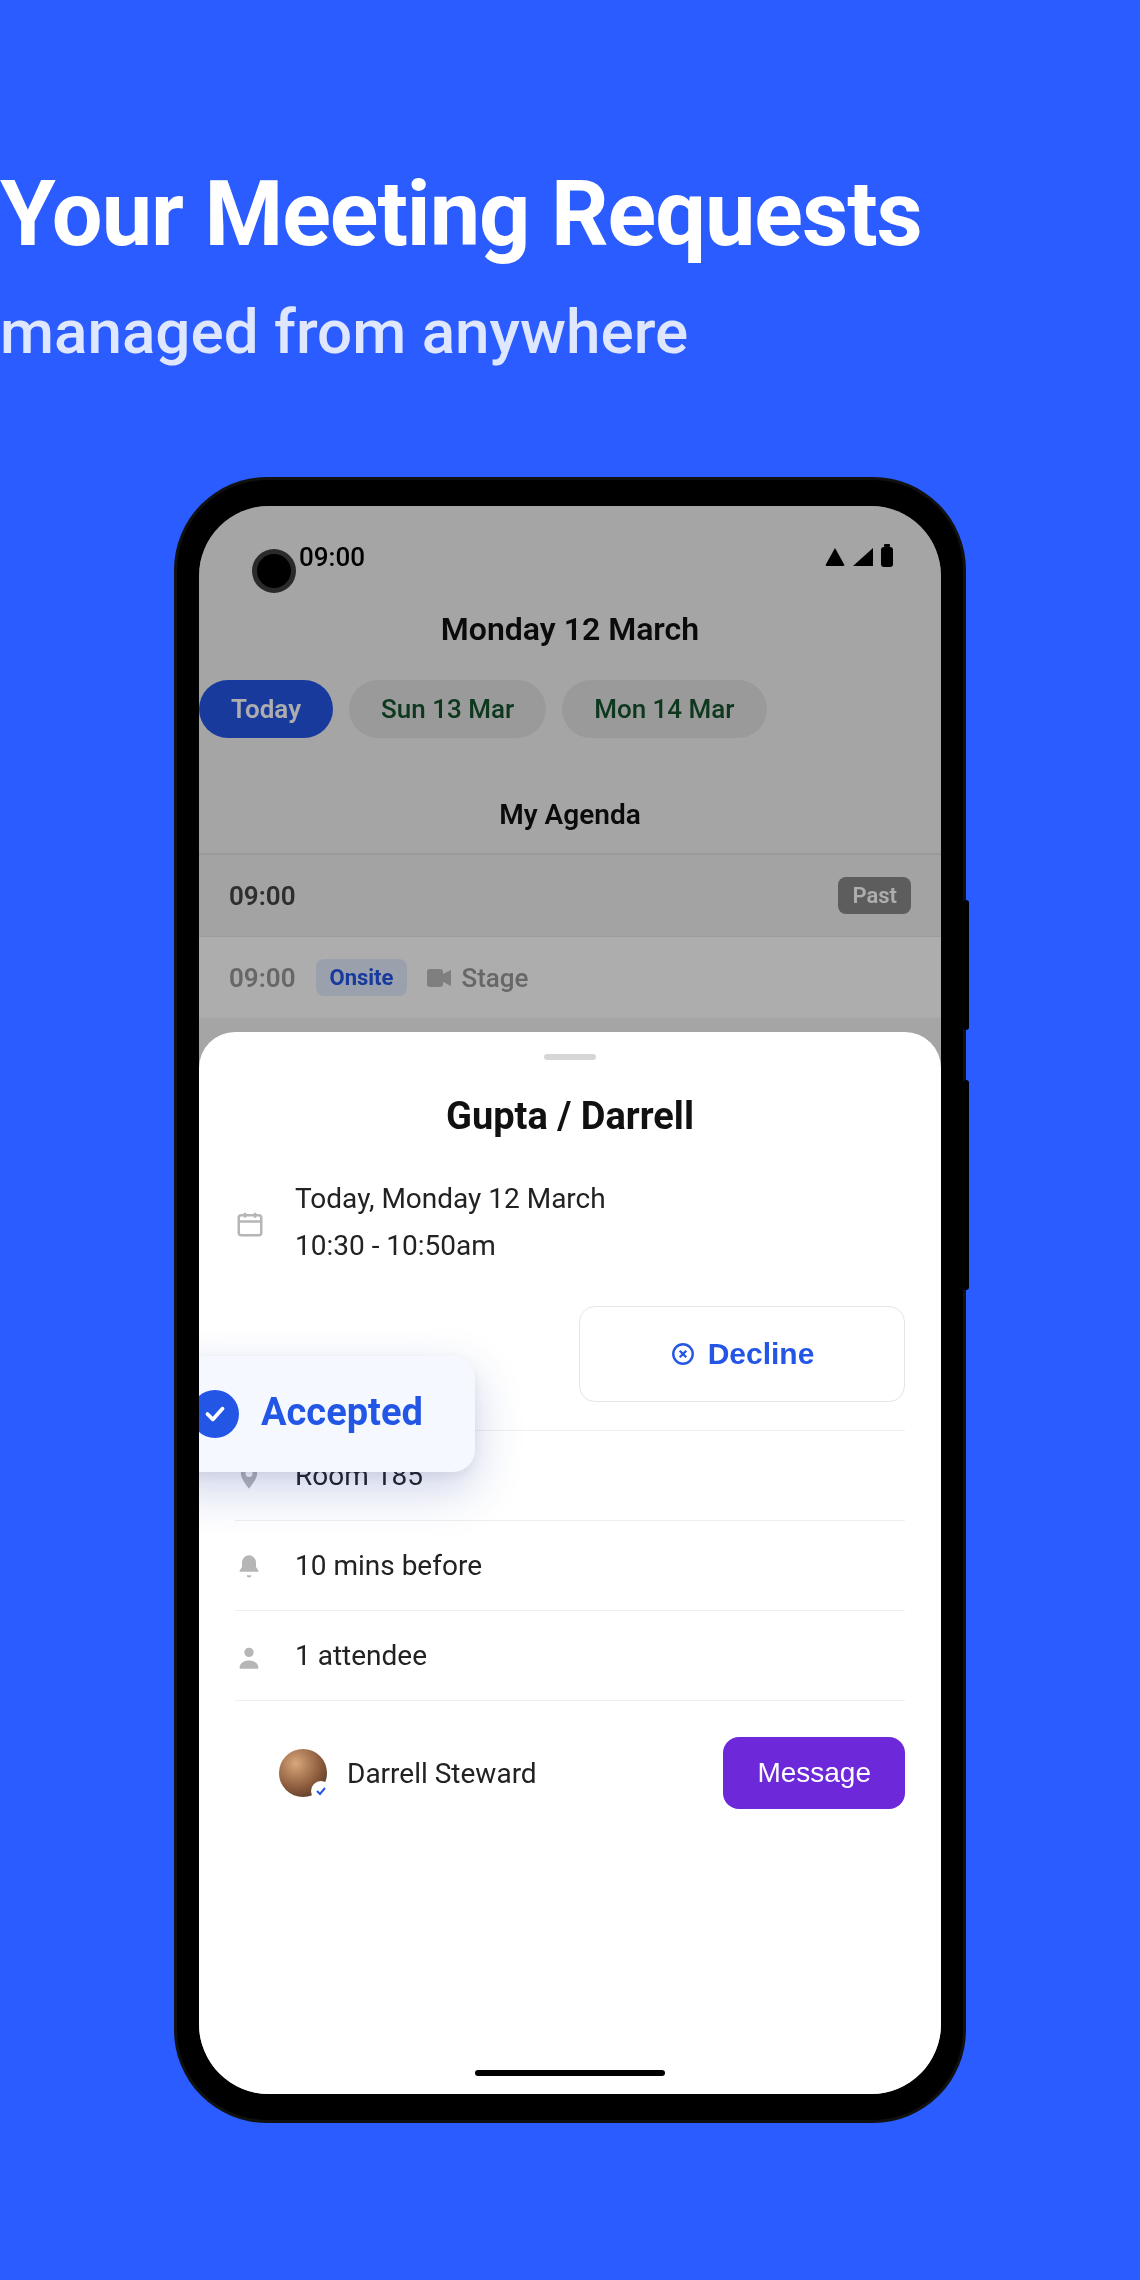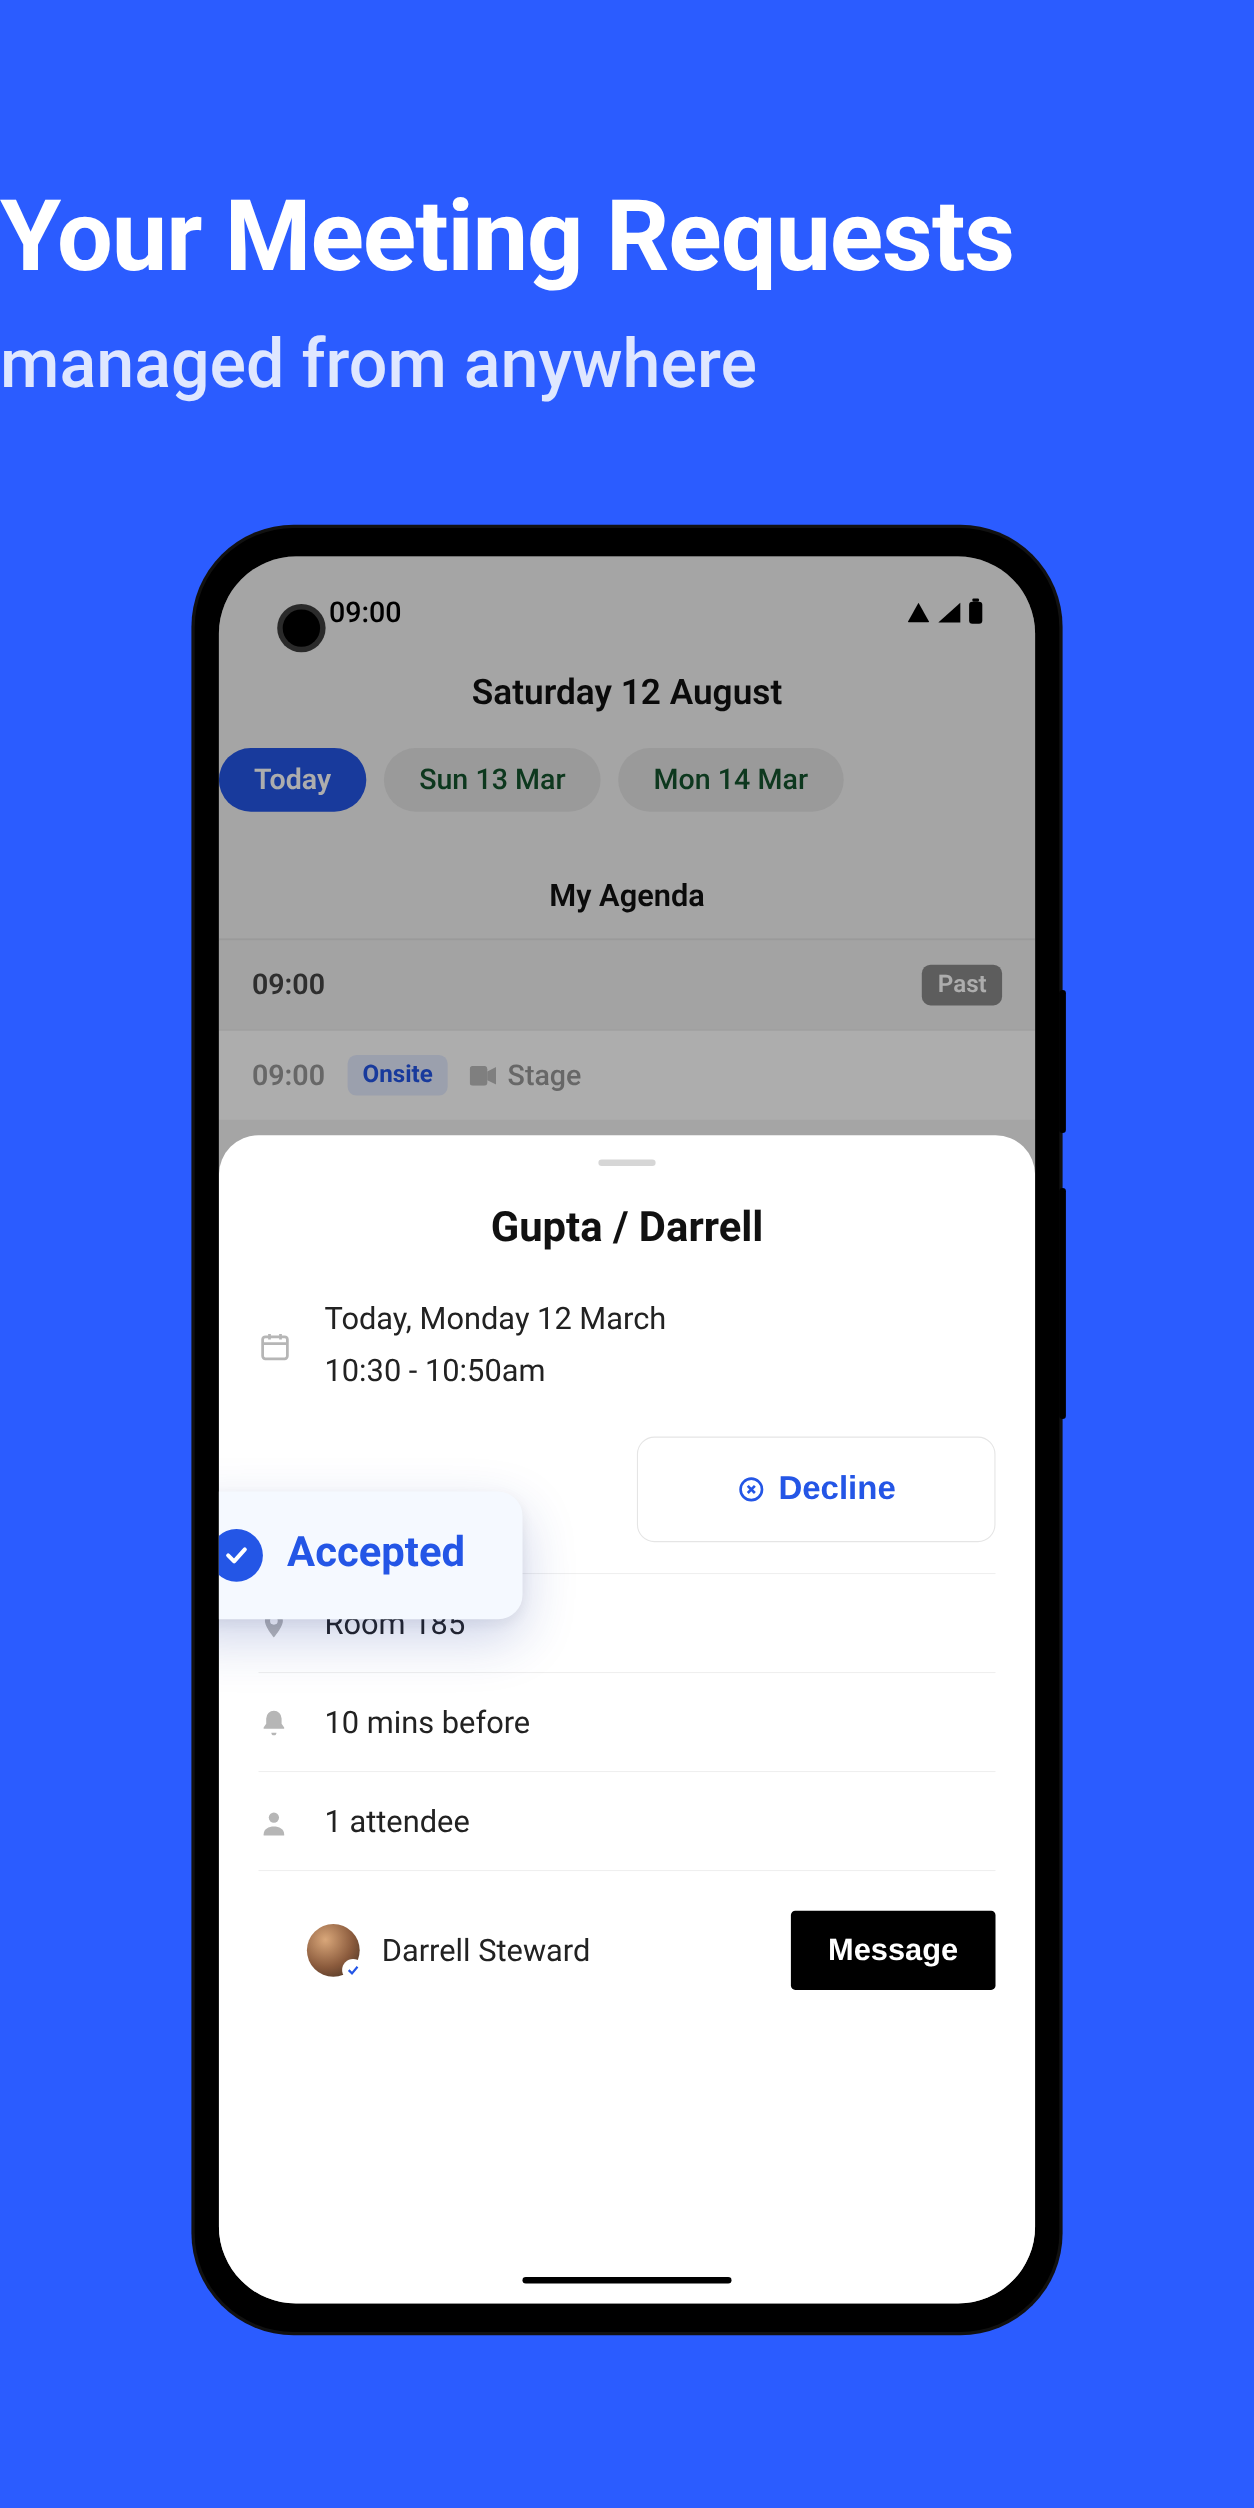--- a/index.html
+++ b/index.html
@@ -252,22 +252,22 @@
   .avatar {
     width:48px;height:48px;border-radius:50%;
     background: radial-gradient(circle at 35% 30%, #d9a77a 0%, #8a5a3c 55%, #3a2a1f 100%);
     position:relative;
   }
   .avatar-badge {
     position:absolute;right:-4px;bottom:-4px;width:20px;height:20px;border-radius:50%;background:#fff;display:flex;align-items:center;justify-content:center;
   }
   .avatar-badge svg{width:12px;height:12px;}
   .btn-message {
-    background:#000000;color:#fff;font-size:28px;font-weight:700;
-    border-radius:4px;padding:20px 34px;border:none;
+    background:#6d28d9;color:#fff;font-size:28px;font-weight:400;
+    border-radius:16px;padding:20px 34px;border:none;
   }
 
   
   .navpill {
     position:absolute;bottom:18px;left:50%;transform:translateX(-50%);
     width:190px;height:6px;background:#000;border-radius:3px;z-index:60;
   }
 
   
   .side-btn { position:absolute;right:-6px;width:6px;background:#000;border-radius:3px;}
@@ -293,21 +293,21 @@
     <div class="app">
       <div class="statusbar">
         <span>09:00</span>
         <div class="icons">
           <span class="tri-wifi"></span>
           <span class="tri-cell"></span>
           <span class="batt"></span>
         </div>
       </div>
 
-      <div class="header-date">Saturday 12 August</div>
+      <div class="header-date">Monday 12 March</div>
 
       <div class="chips">
         <div class="chip active">Today</div>
         <div class="chip">Sun 13 Mar</div>
         <div class="chip">Mon 14 Mar</div>
       </div>
 
       <div class="tabs">
         <div class="tab">My Agenda</div>
       </div>

